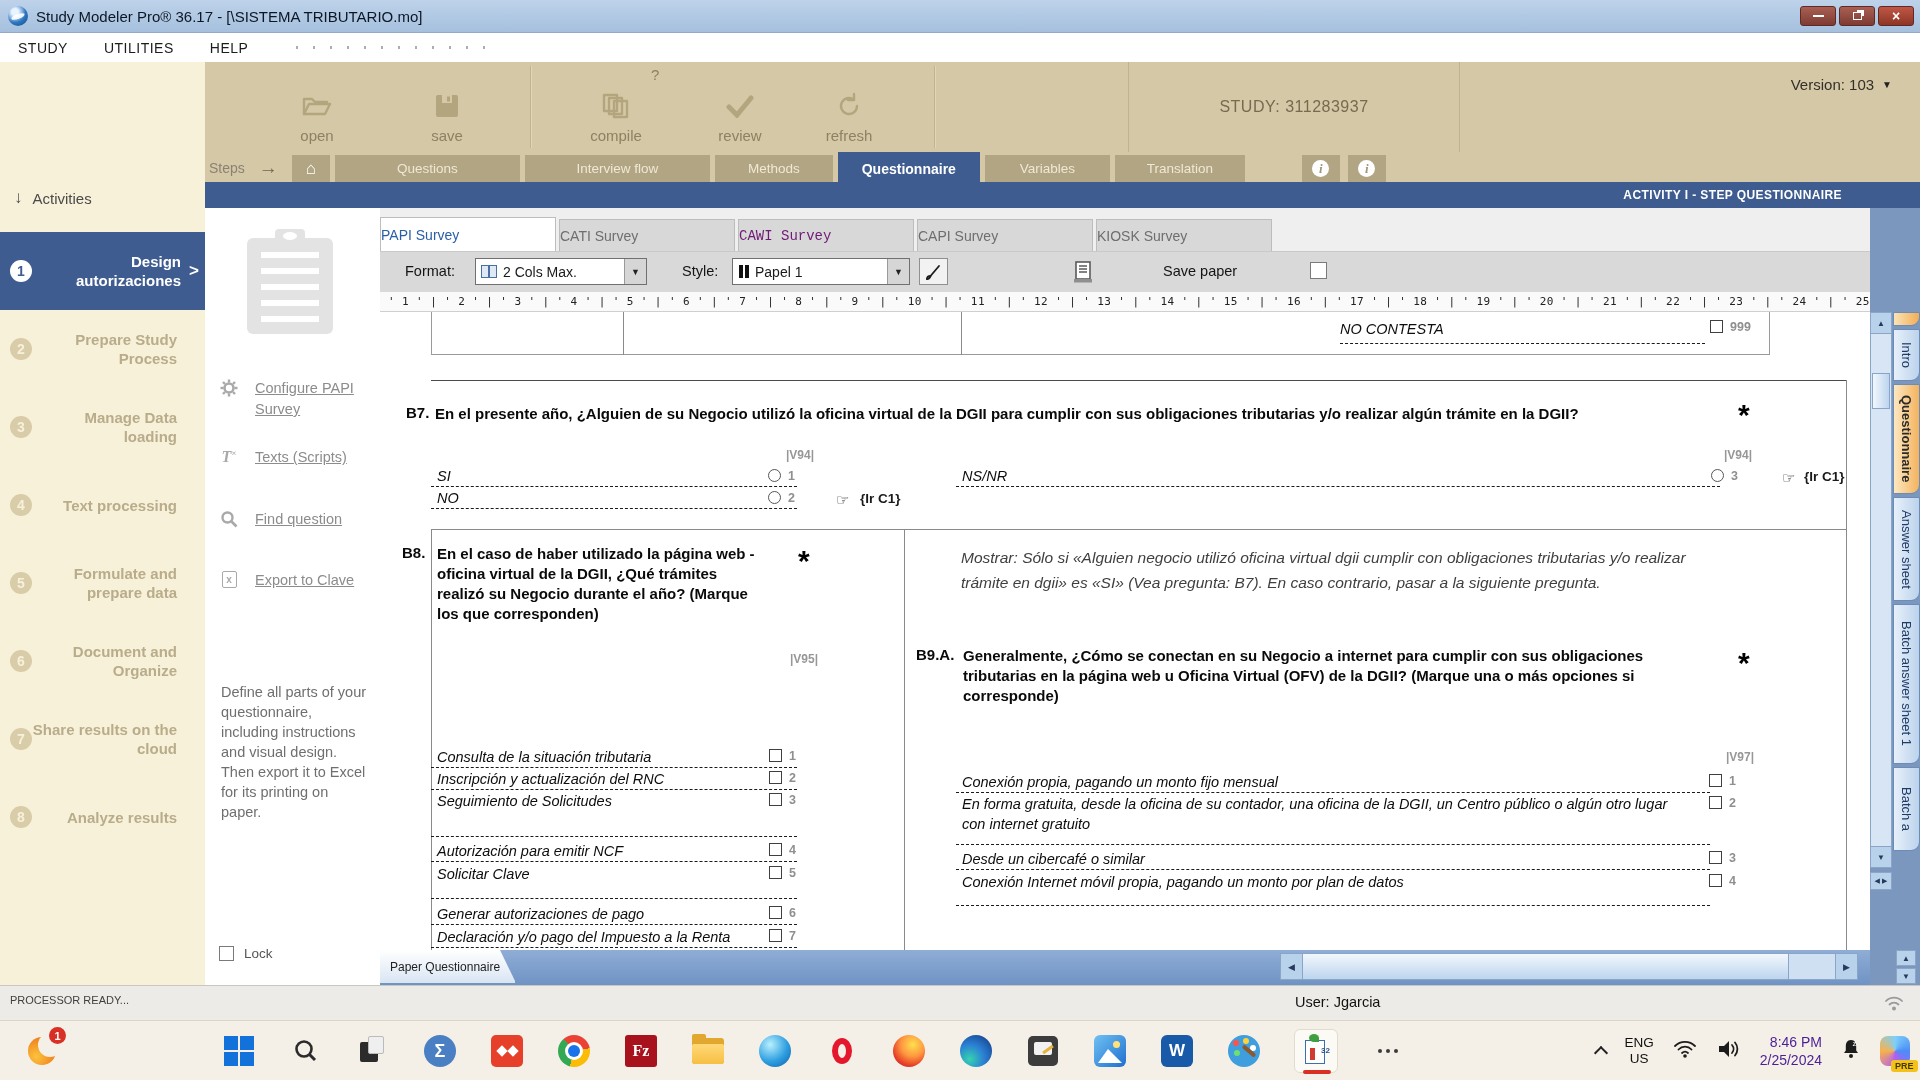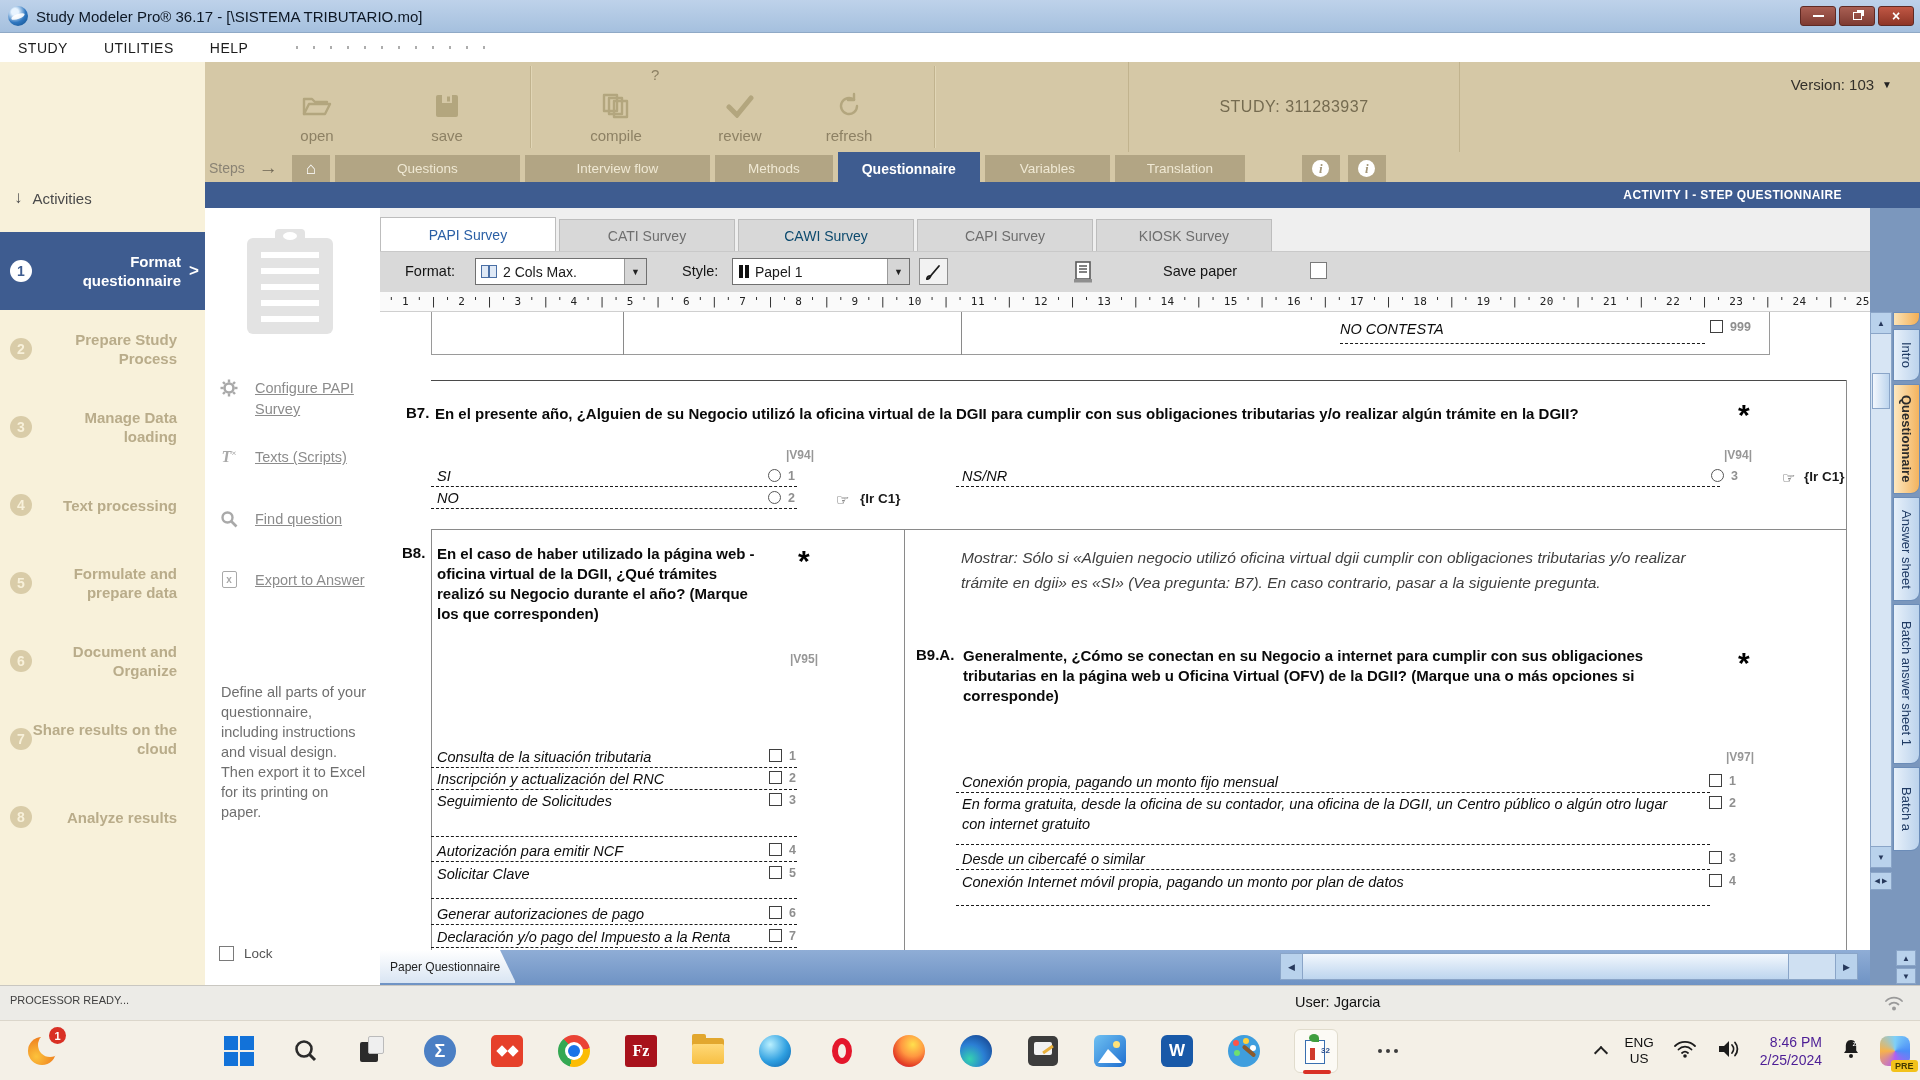--- a/index.html
+++ b/index.html
@@ -100,23 +100,23 @@
   .tx-ico{font-family:"Liberation Serif",serif;font-style:italic;font-weight:bold;font-size:16px;color:#8c8c8c;}
   .tx-ico sub{font-size:9px;}
   .xl-ico{width:15px;height:17px;border:1.5px solid #a9a9a9;border-radius:2px;font-size:10px;color:#a9a9a9;
     display:flex;align-items:center;justify-content:center;font-weight:bold;}
 
   
   .content{position:absolute;left:380px;top:208px;width:1490px;height:777px;background:#efefef;}
   .surveytabs{position:absolute;left:0;top:0;width:1490px;height:44px;background:#efefef;border-bottom:1px solid #c9c9c9;
     display:flex;align-items:flex-end;}
   .stab{height:32px;width:176px;margin-right:3px;background:#d8d8d8;border:1px solid #bdbdbd;border-bottom:none;
-    display:flex;align-items:center;justify-content:center;font-size:14px;color:#6e6e6e;}
+    display:flex;align-items:center;justify-content:flex-start;font-size:14px;color:#6e6e6e;}
   .stab.active{background:#fff;color:#2a5fa5;height:34px;}
-  .stab.dark{color:#0c4a6e;}
+  .stab.dark{color:#701a75;font-family:Liberation Mono, monospace;}
   .formatrow{position:absolute;left:0;top:44px;width:1490px;height:40px;background:#d9d9d9;}
   .flabel{position:absolute;top:11px;font-size:14.5px;color:#141414;}
   .dropdown{position:absolute;top:6px;height:27px;background:#fff;border:1px solid #707070;display:flex;align-items:center;}
   .dropdown .dtxt{font-size:14px;color:#1a1a1a;white-space:nowrap;}
   .dropdown .dbtn{margin-left:auto;width:22px;height:100%;background:#d6d6d6;border-left:1px solid #9a9a9a;
     display:flex;align-items:center;justify-content:center;font-size:9px;color:#222;}
   .colglyph{width:16px;height:13px;border:1.5px solid #4a6fa5;margin:0 6px 0 5px;position:relative;background:#dfe9f6;}
   .colglyph:before{content:"";position:absolute;left:6px;top:0;width:1.5px;height:100%;background:#4a6fa5;}
   .barglyph{display:flex;gap:2px;margin:0 6px 0 6px;}
   .barglyph i{width:4px;height:13px;background:#111;}
@@ -387,21 +387,21 @@
   </div>
 
   <div class="sidebar">
     <div class="acts">
       <span class="ar">↓</span>
       <span class="tx">Activities</span>
     </div>
     <div class="sitems">
       <div class="sitem active">
         <span class="badge">1</span>
-        <span class="slbl">Format questionnaire</span>
+        <span class="slbl">Design autorizaciones</span>
         <span class="chv">&gt;</span>
       </div>
       <div class="sitem">
         <span class="badge">2</span>
         <span class="slbl">Prepare Study Process</span>
       </div>
       <div class="sitem">
         <span class="badge">3</span>
         <span class="slbl">Manage Data loading</span>
       </div>
@@ -460,21 +460,21 @@
             <circle cx="7.5" cy="7.5" r="5" fill="none" stroke="#a9a9a9" stroke-width="2.4"></circle>
             <path d="M11.5 11.5 l5 5" stroke="#a9a9a9" stroke-width="2.6"></path>
           </svg>
       </span>
       <a>Find question</a>
     </div>
     <div class="plink" style="top:362px">
       <span class="lico">
           <span class="xl-ico">x</span>
         </span>
-      <a>Export to Answer</a>
+      <a>Export to Clave</a>
     </div>
     <div class="pdesc">Define all parts of your questionnaire, including instructions and visual design. Then export it to Excel for its printing on paper.</div>
     <div class="lockrow">
       <span class="ckbx"></span>
       <span>Lock</span>
     </div>
   </div>
 
   <div class="content">
 

